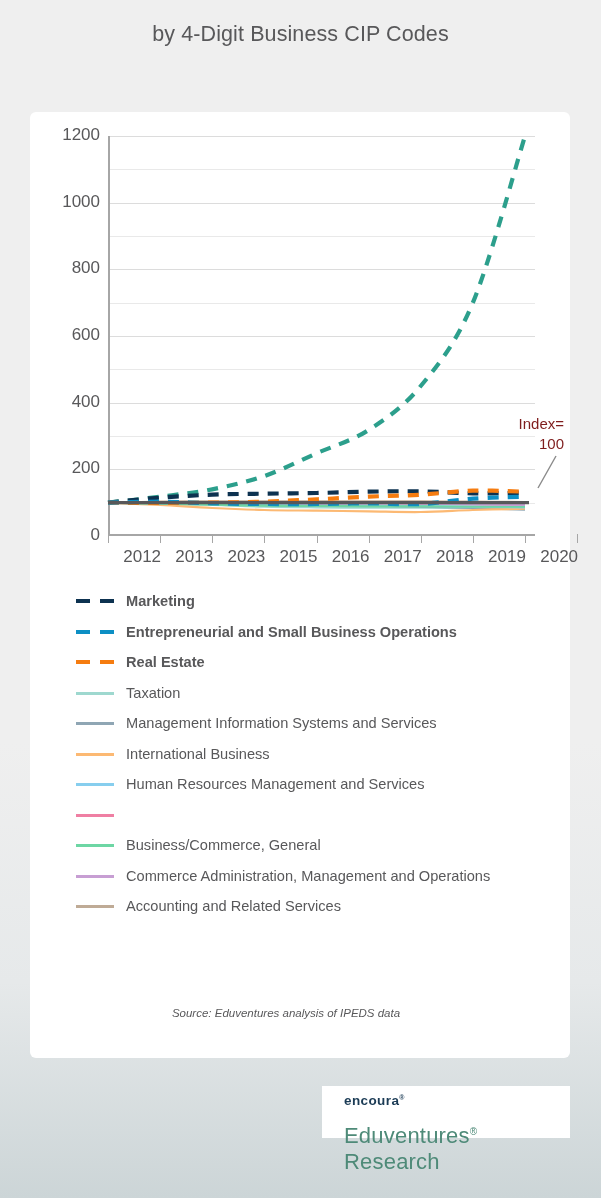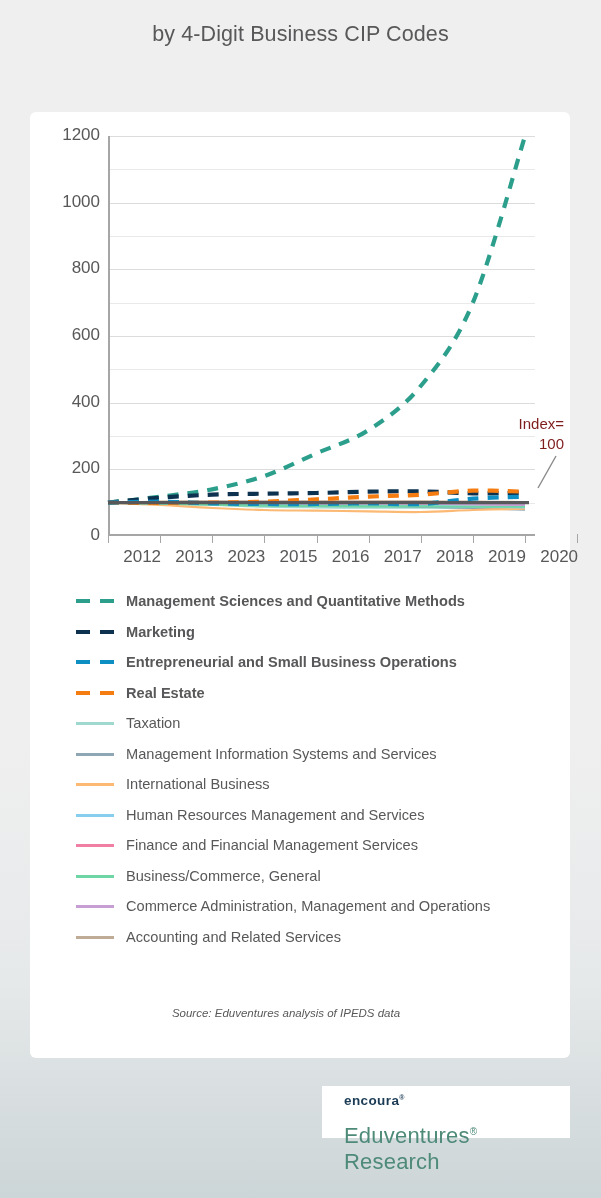--- a/index.html
+++ b/index.html
@@ -164,27 +164,20 @@
     <div>Index=</div>
     <div>100</div>
     <svg width="90" height="46" style="position:absolute;right:-2px;top:38px;">
       <line x1="80" y1="4" x2="62" y2="36" stroke="#8a8a8a" stroke-width="1.4"></line>
     </svg>
   </div>
 
   <div id="legend">
       <div class="legend-row bold">
         <span class="swatch dashed">
-          <i style="background: rgb(44, 159, 140);"></i>
-          <i style="background: rgb(44, 159, 140);"></i>
-        </span>
-        <span class="legend-label">Management Sciences and Quantitative Methods</span>
-      </div>
-      <div class="legend-row bold">
-        <span class="swatch dashed">
           <i style="background: rgb(13, 50, 80);"></i>
           <i style="background: rgb(13, 50, 80);"></i>
         </span>
         <span class="legend-label">Marketing</span>
       </div>
       <div class="legend-row bold">
         <span class="swatch dashed">
           <i style="background: rgb(13, 143, 196);"></i>
           <i style="background: rgb(13, 143, 196);"></i>
         </span>
@@ -218,21 +211,20 @@
       <div class="legend-row">
         <span class="swatch solid">
           <i style="background: rgb(135, 206, 238);"></i>
         </span>
         <span class="legend-label">Human Resources Management and Services</span>
       </div>
       <div class="legend-row">
         <span class="swatch solid">
           <i style="background: rgb(239, 127, 163);"></i>
         </span>
-        <span class="legend-label">Finance and Financial Management Services</span>
       </div>
       <div class="legend-row">
         <span class="swatch solid">
           <i style="background: rgb(109, 214, 164);"></i>
         </span>
         <span class="legend-label">Business/Commerce, General</span>
       </div>
       <div class="legend-row">
         <span class="swatch solid">
           <i style="background: rgb(199, 158, 211);"></i>

